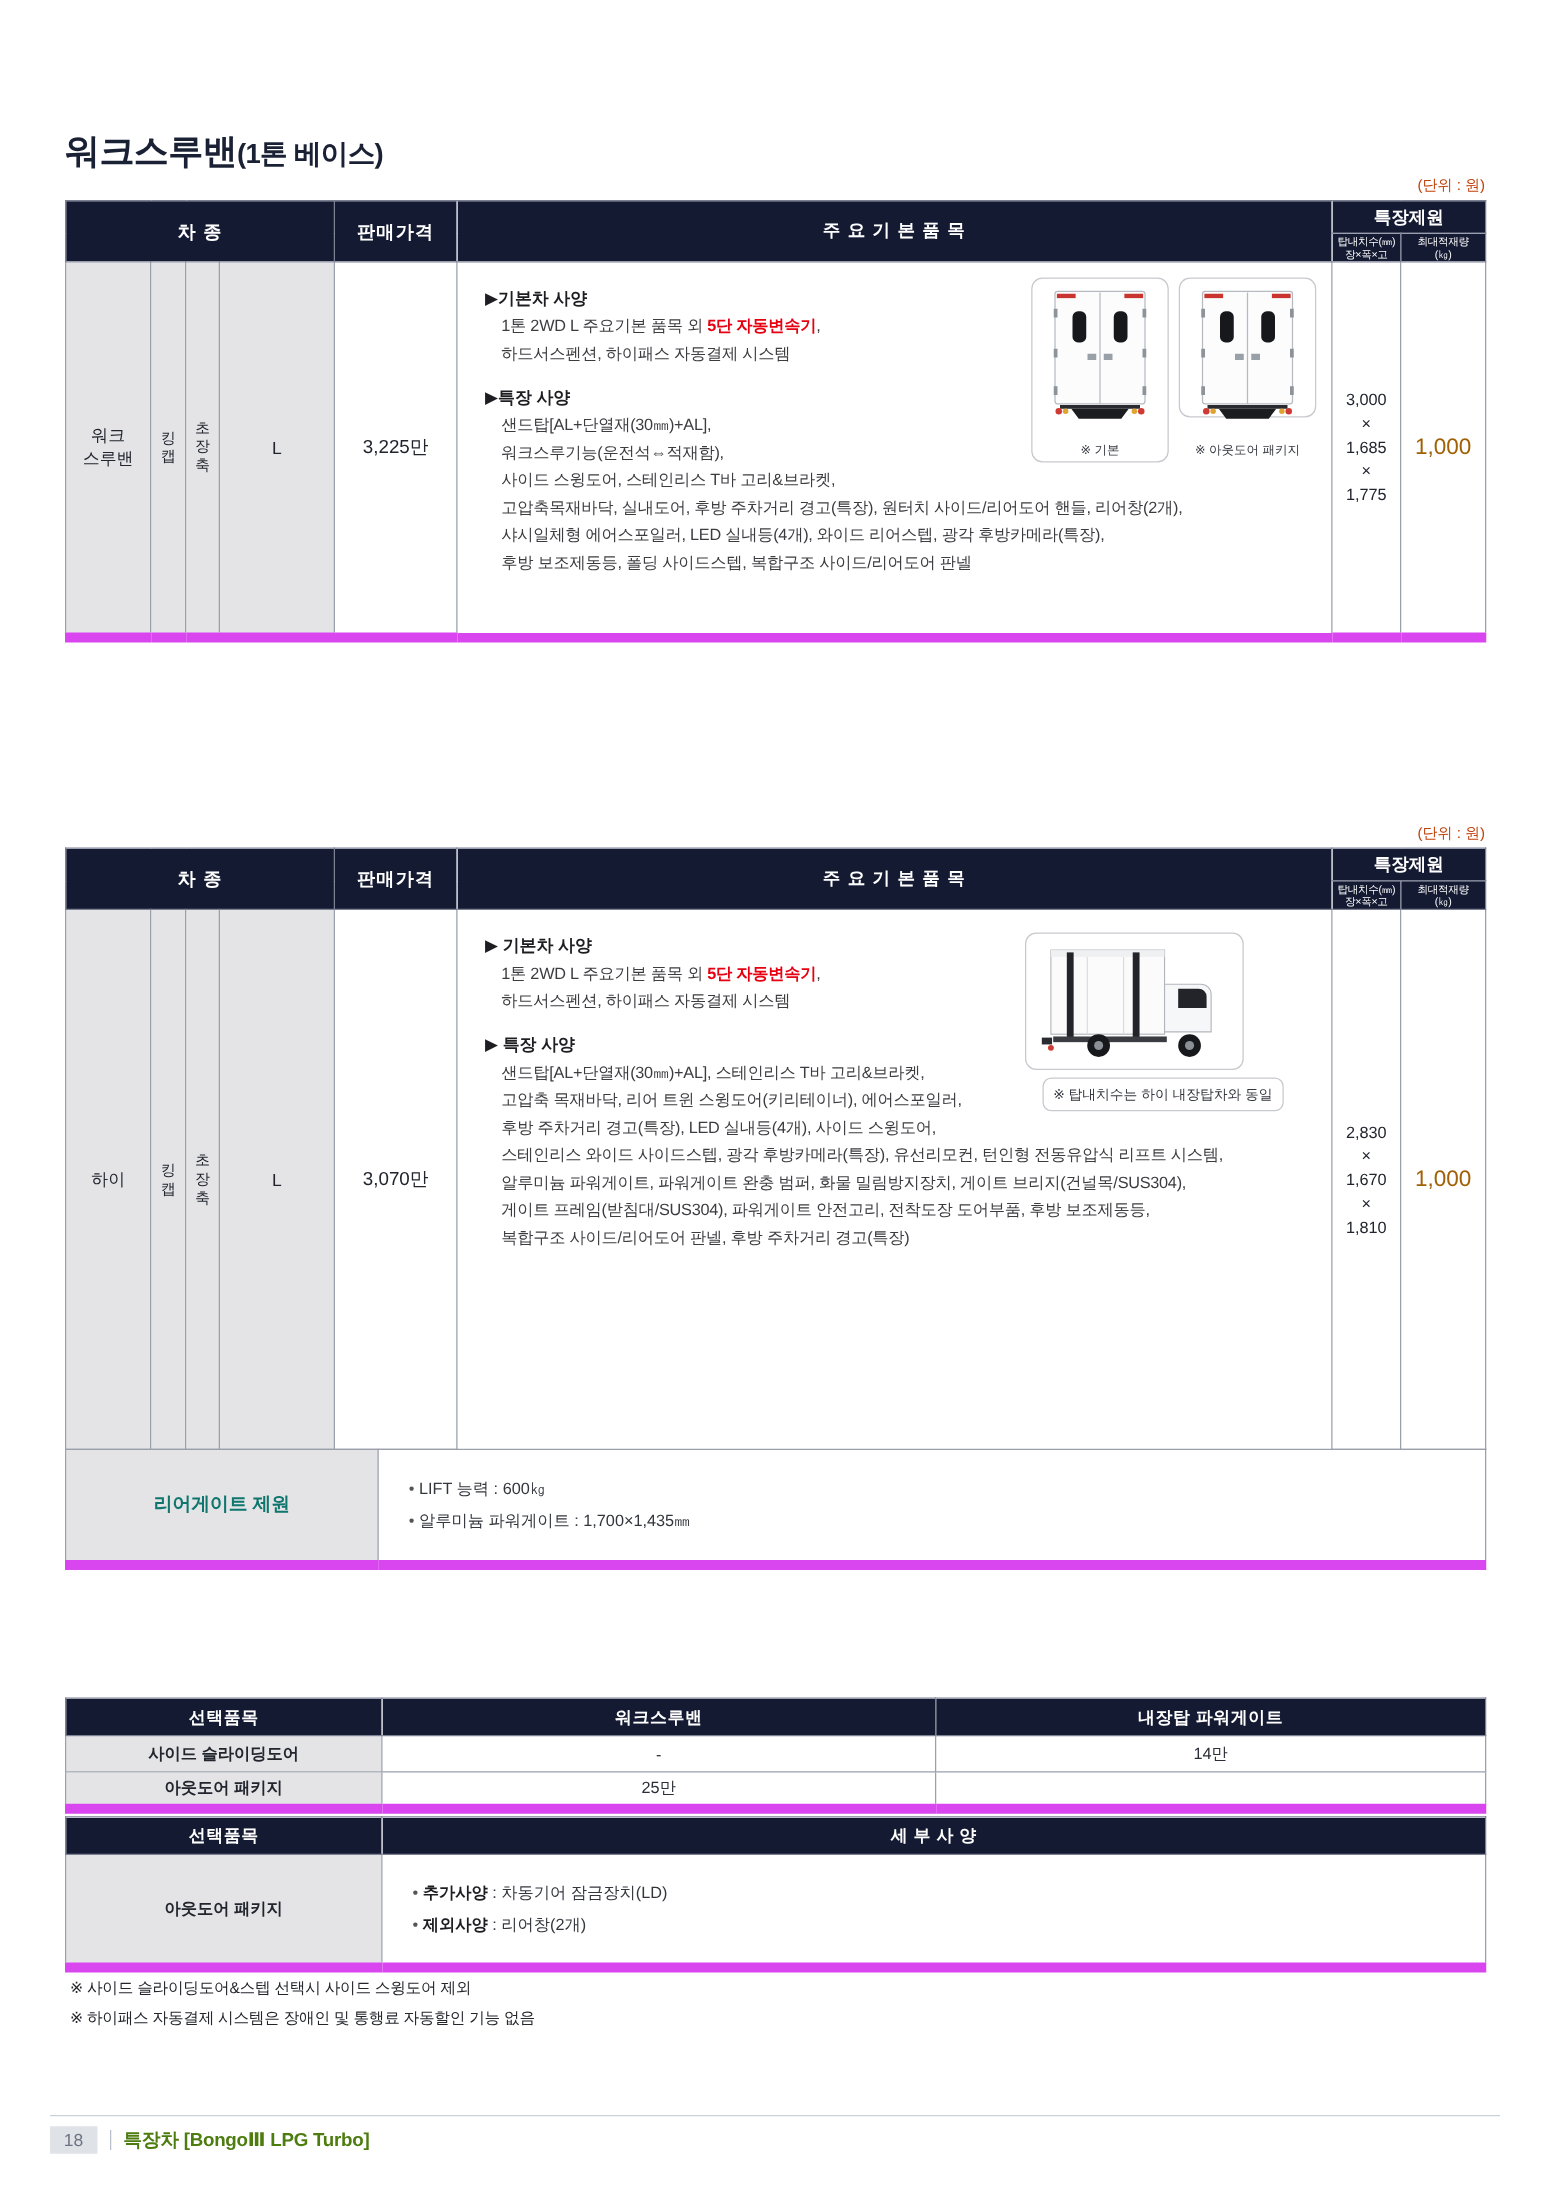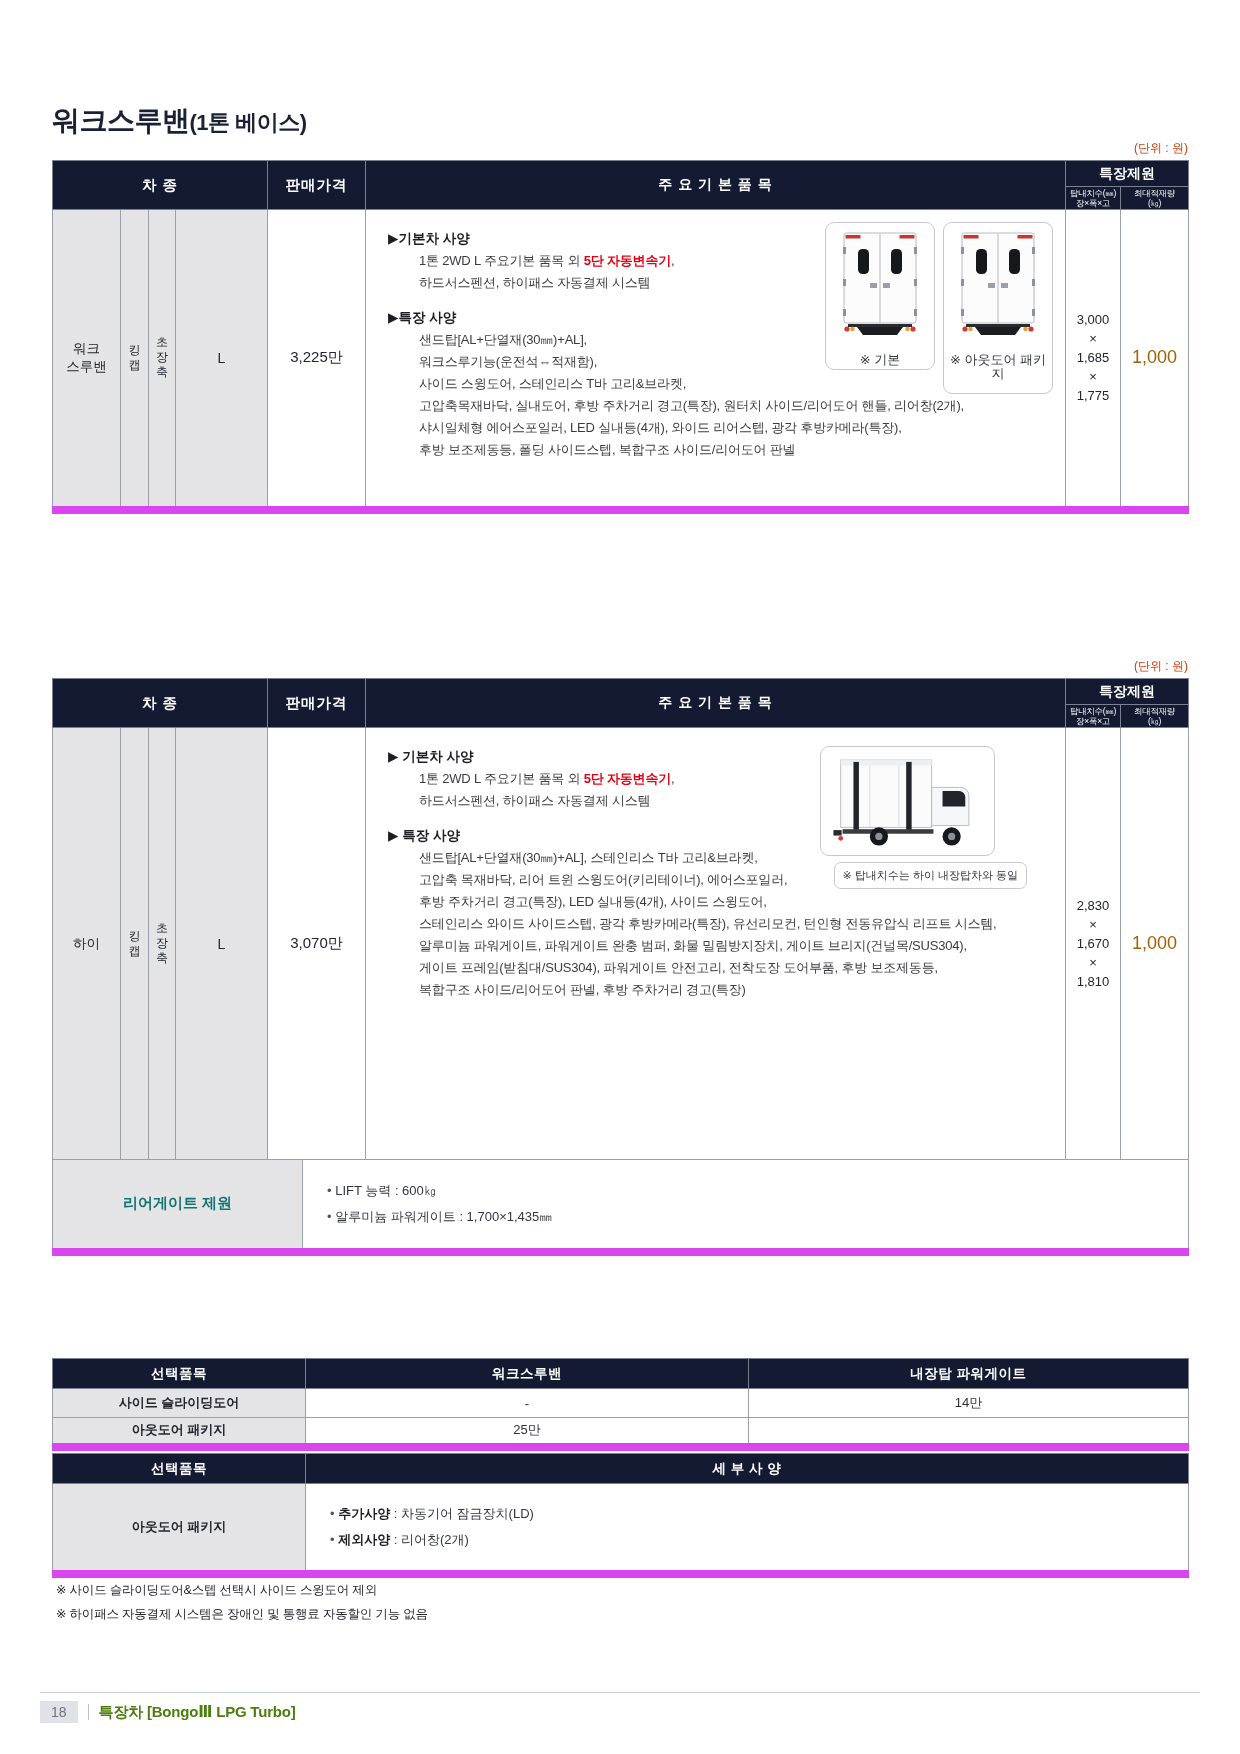--- a/index.html
+++ b/index.html
@@ -26,25 +26,25 @@
   .model-cell { font-size:13.5px; color:#22252e; line-height:18px; }
   .vstack { width:14px; margin:0 auto; word-break:break-all; line-height:15px; font-size:12px; color:#22252e; text-align:center; }
   .trim-cell { font-size:14px; color:#22252e; }
   .price-cell { font-size:15px; color:#22252e; }
   .dims-cell { font-size:13px; line-height:19px; color:#22252e; }
   .payload-cell { font-size:18px; color:#a16207; }
 
   td.spec-cell { position:relative; vertical-align:top; padding:18px 12px 10px 22px; background:#fff; }
   .spec-title { font-weight:bold; font-size:13.5px; color:#1e1e22; line-height:22px; }
   .spec-title.mt { margin-top:13px; }
-  .spec-line { font-size:13px; color:#3c3c40; line-height:22px; margin-left:31px; letter-spacing:-0.2px; }
+  .spec-line { font-size:13px; color:#3c3c40; line-height:22px; margin-left:13px; letter-spacing:-0.2px; }
   .red-bold { color:#e60012; font-weight:bold; }
 
   .img-frame { position:absolute; top:12px; border:1px solid #c7c9cd; border-radius:9px; background:#fff; text-align:center; padding:4px 2px 2px; }
-  .img-frame .cap { font-size:13px; color:#33363e; line-height:14px; }
+  .img-frame .cap { font-size:10px; color:#33363e; line-height:14px; }
   .note-frame { position:absolute; border:1px solid #c7c9cd; border-radius:7px; background:#fff; font-size:11px; color:#33363e; text-align:center; padding:5px 8px; white-space:nowrap; }
 
   .bullet-line { font-size:13px; color:#33363c; line-height:26px; }
   .bullet-line::before { content:"• "; color:#555; }
   .bl-bold { font-weight:bold; color:#1e1e22; }
 
   .rg-label { font-size:15px; font-weight:bold; color:#0f766e; }
 
   .opt-hdr th { font-size:13.5px; letter-spacing:0.5px; }
   .opt-cell { font-size:13px; color:#2b2e36; }
@@ -138,21 +138,21 @@
                 <rect x="84" y="82" width="3" height="7" fill="#8d939b"></rect>
             <rect x="18" y="97" width="64" height="3" fill="#2a2b30"></rect>
             <polygon points="27,100 73,100 67,108 33,108" fill="#1c1d21"></polygon>
             <circle cx="17" cy="102" r="2.6" fill="#cf3a32"></circle>
                 <circle cx="22.5" cy="102" r="2.2" fill="#e0a32f"></circle>
             <circle cx="83" cy="102" r="2.6" fill="#cf3a32"></circle>
                 <circle cx="77.5" cy="102" r="2.2" fill="#e0a32f"></circle>
           </svg>
           <div class="cap">※ 기본</div>
         </div>
-        <div class="img-frame" style="right:12px; width:110px; height:172px;">
+        <div class="img-frame" style="right:12px; width:110px; height:112px;">
           <svg width="100" height="122" viewBox="0 0 100 122">
             <rect x="14" y="6" width="72" height="90" rx="2" fill="#fcfcfd" stroke="#b6bac0"></rect>
             <rect x="15.5" y="8" width="15" height="3.5" fill="#c9342e"></rect>
             <rect x="69.5" y="8" width="15" height="3.5" fill="#c9342e"></rect>
             <line x1="50" y1="7" x2="50" y2="96" stroke="#b6bac0"></line>
             <rect x="28" y="22" width="11" height="25" rx="4.5" fill="#17181c"></rect>
             <rect x="61" y="22" width="11" height="25" rx="4.5" fill="#17181c"></rect>
             <rect x="40" y="56" width="7" height="5" fill="#9aa0a8"></rect>
             <rect x="53" y="56" width="7" height="5" fill="#9aa0a8"></rect>
             <rect x="13" y="20" width="3" height="7" fill="#8d939b"></rect>

